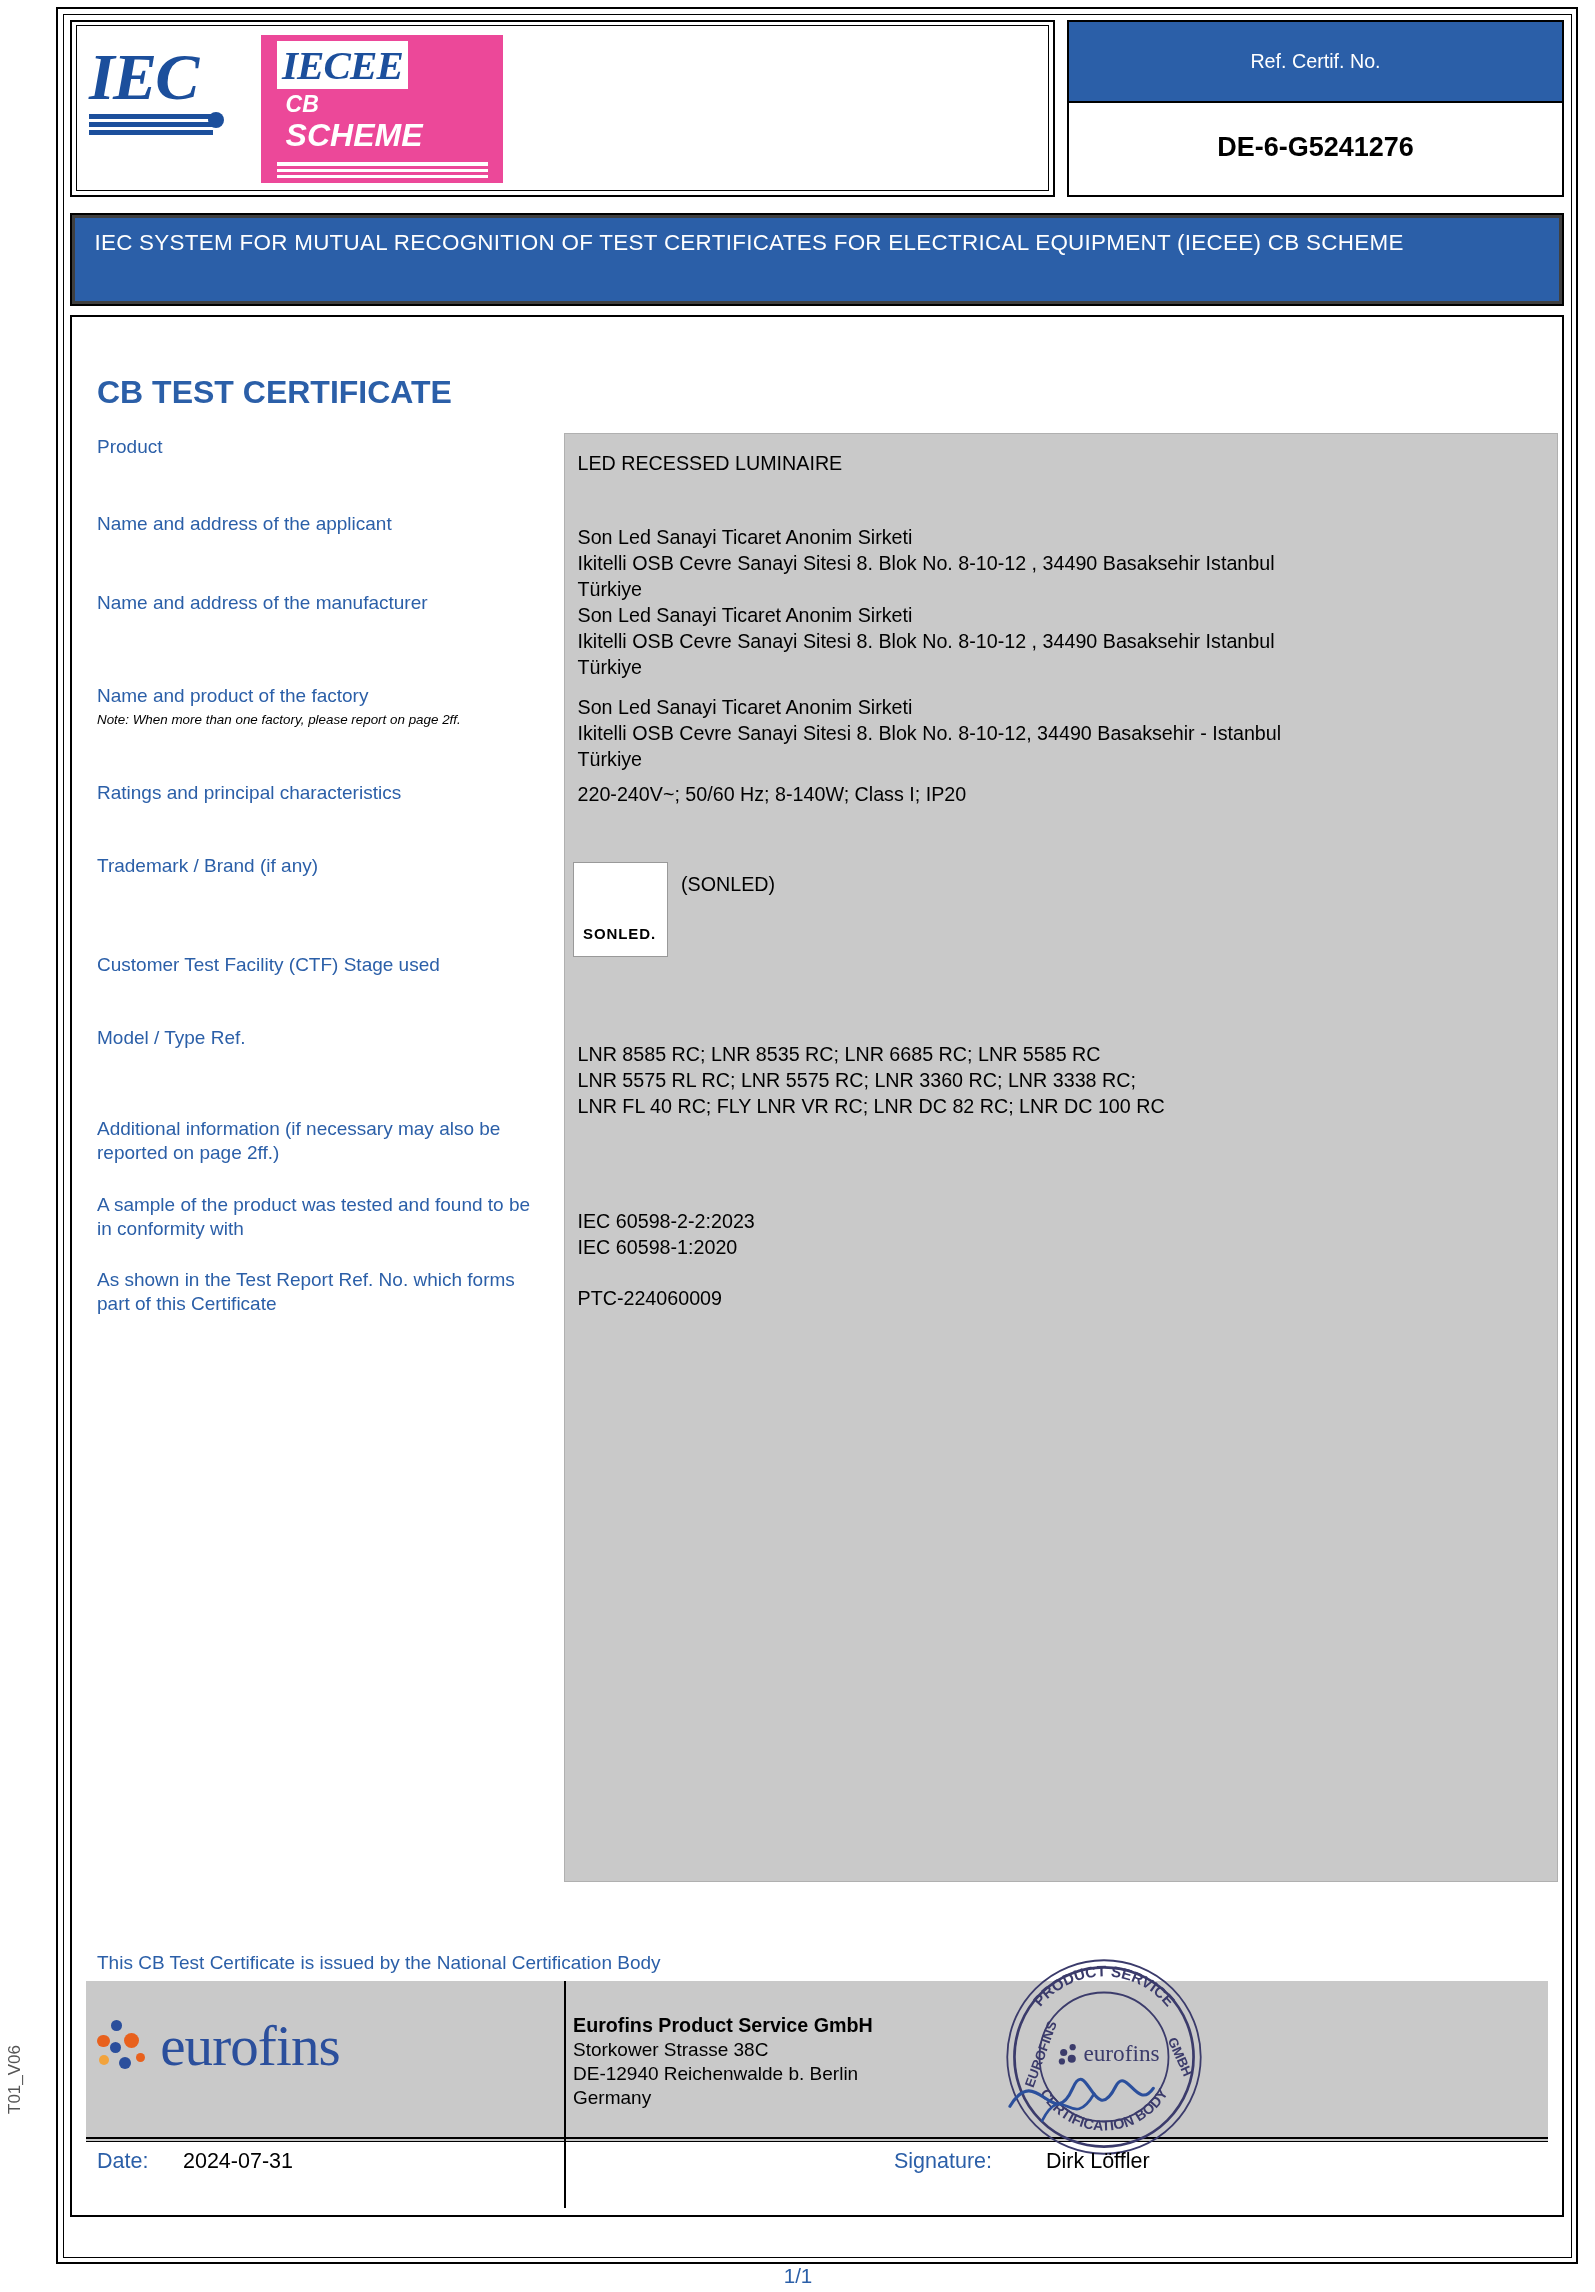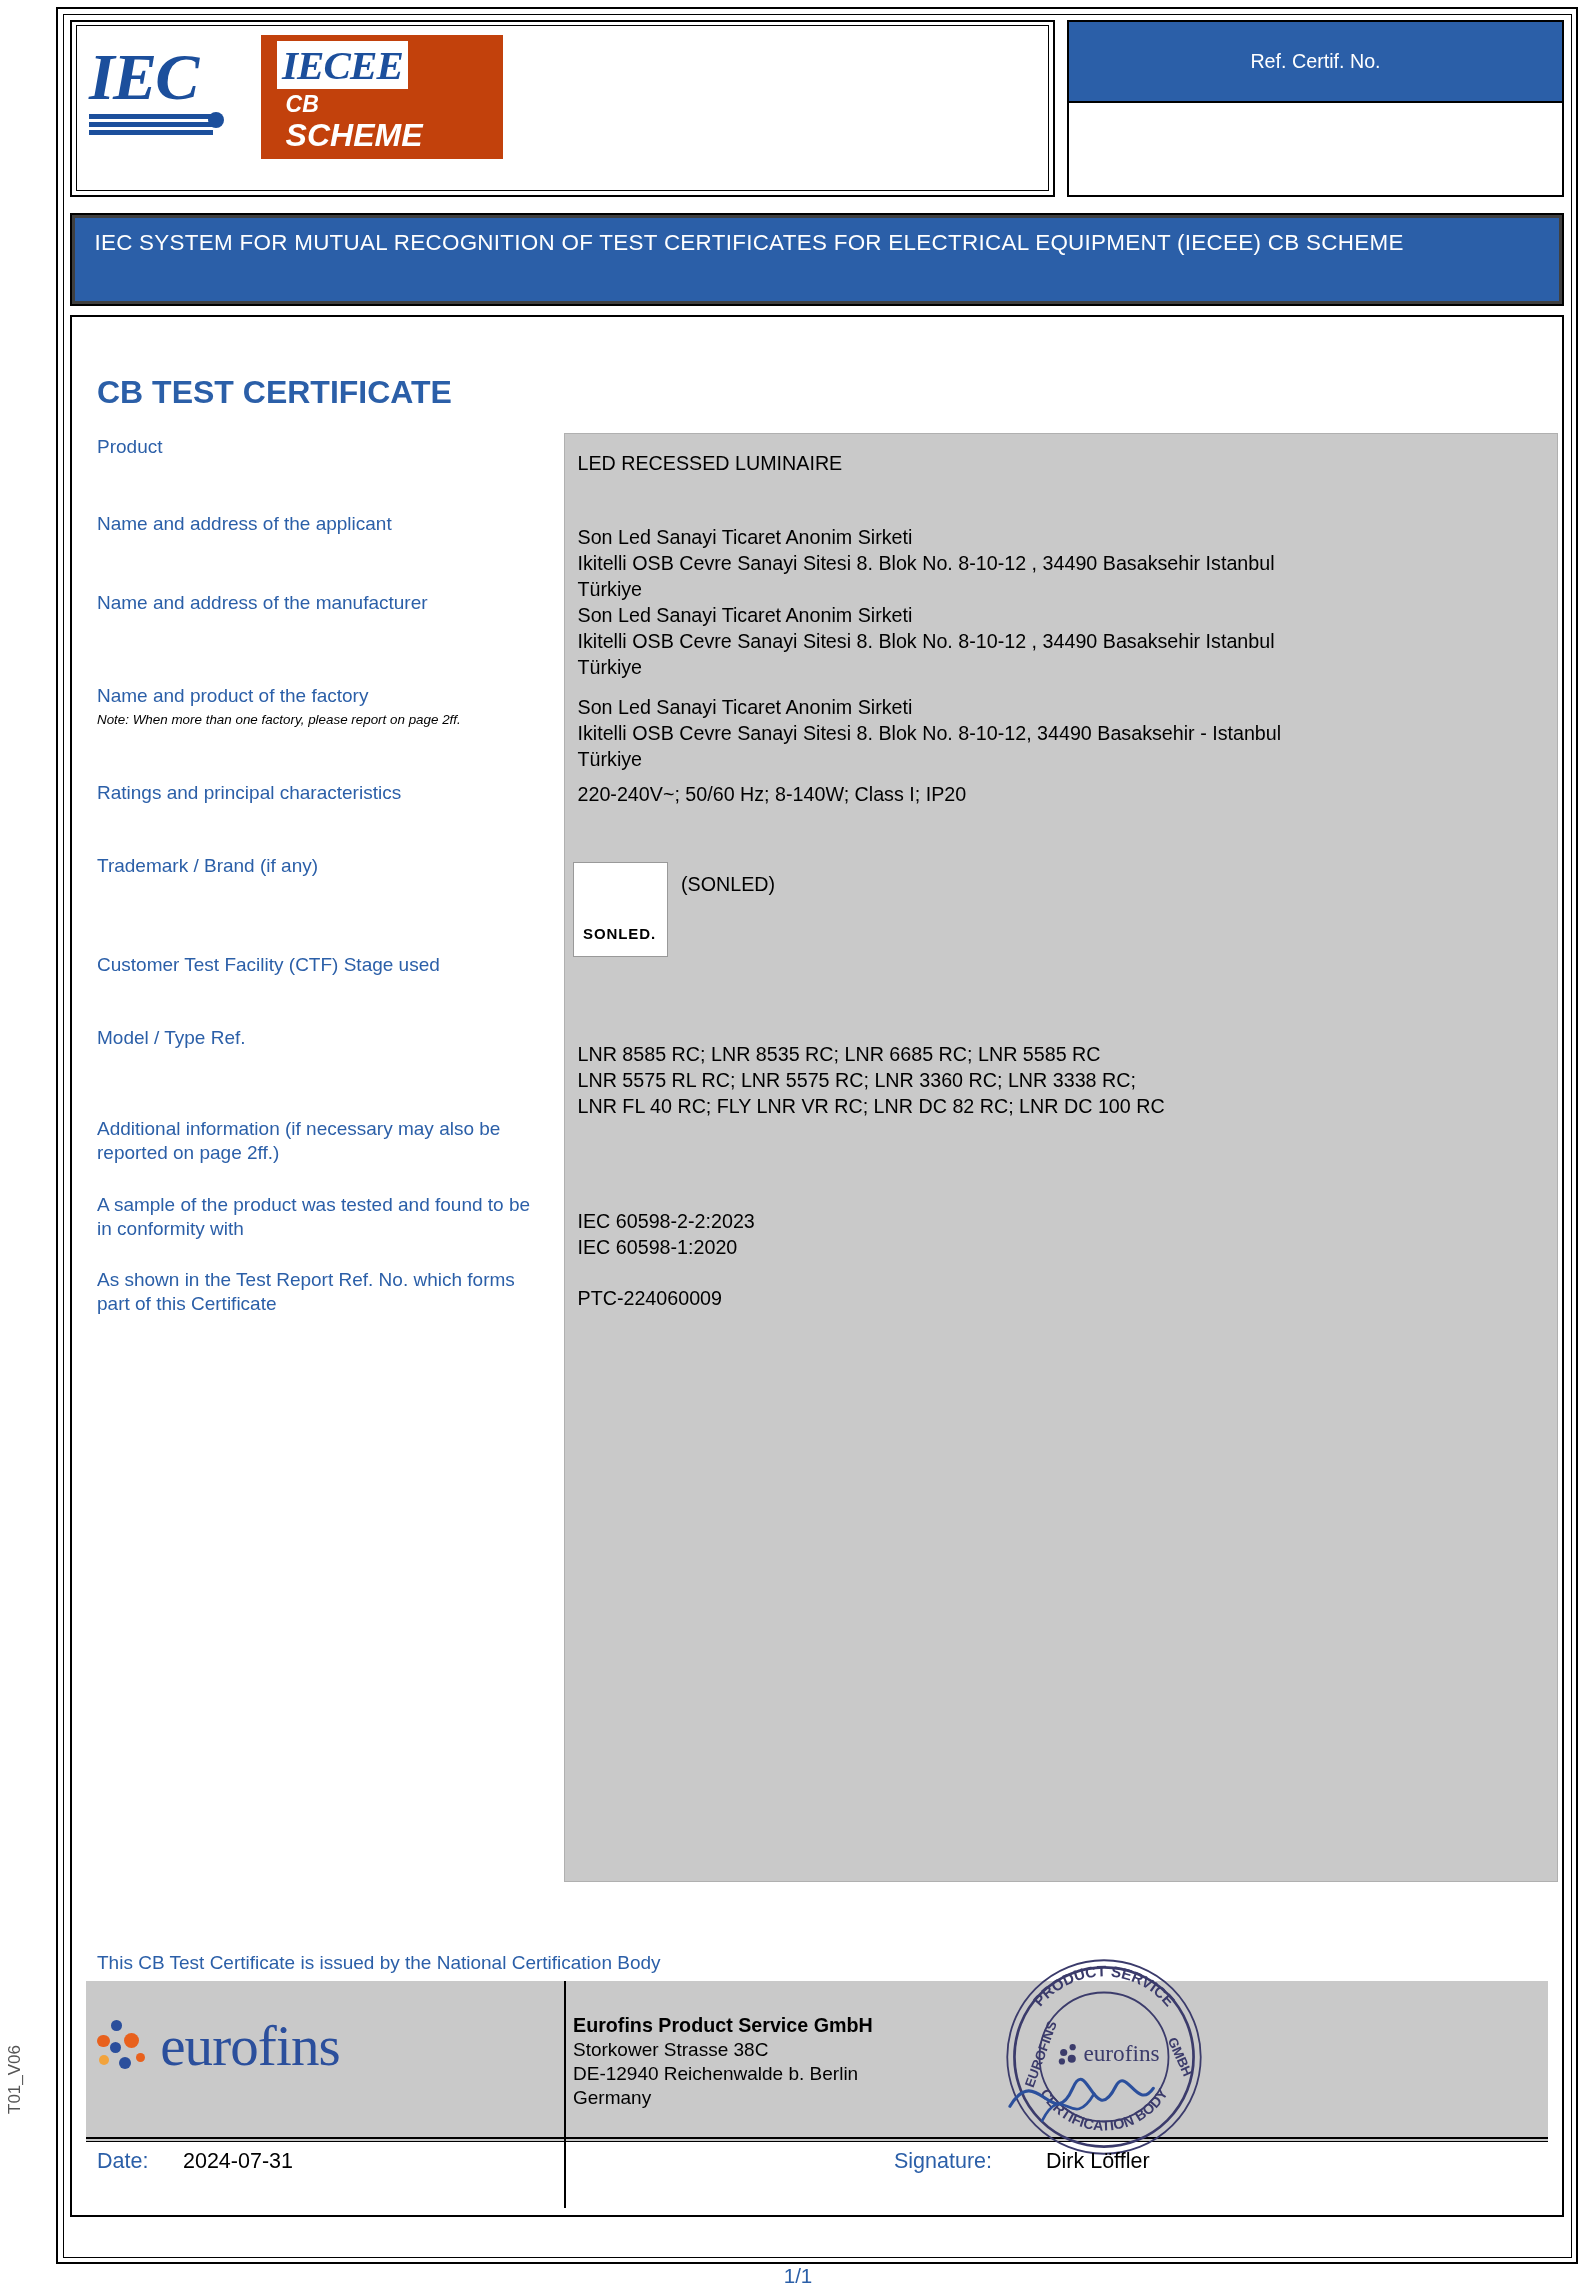--- a/index.html
+++ b/index.html
@@ -95,22 +95,22 @@
     width: 16px;
     height: 16px;
     border-radius: 50%;
     background: #1c4f9c;
   }
   .iecee-box {
     position: absolute;
     left: 184px;
     top: 9px;
     width: 242px;
-    height: 124px;
-    background: #c2410c;
+    height: 148px;
+    background: #ec4899;
   }
   .iecee-title {
     position: absolute;
     left: 16px;
     top: 5.4px;
     font-family: "Liberation Serif", serif;
     font-style: italic;
     font-weight: bold;
     font-size: 41px;
     color: #fff;
@@ -456,20 +456,21 @@
               <div></div>
               <div></div>
           </div>
         </div>
 
       </div>
     </div>
 
     <div class="certif-box">
       <div class="certif-head">Ref. Certif. No.</div>
+      <div class="certif-value">DE-6-G5241276</div>
     </div>
 
   </div>
 
   <div class="banner">
     <div class="banner-inner">IEC SYSTEM FOR MUTUAL RECOGNITION OF TEST CERTIFICATES FOR ELECTRICAL EQUIPMENT (IECEE) CB SCHEME</div>
   </div>
 
   <div class="body-box"></div>
 

